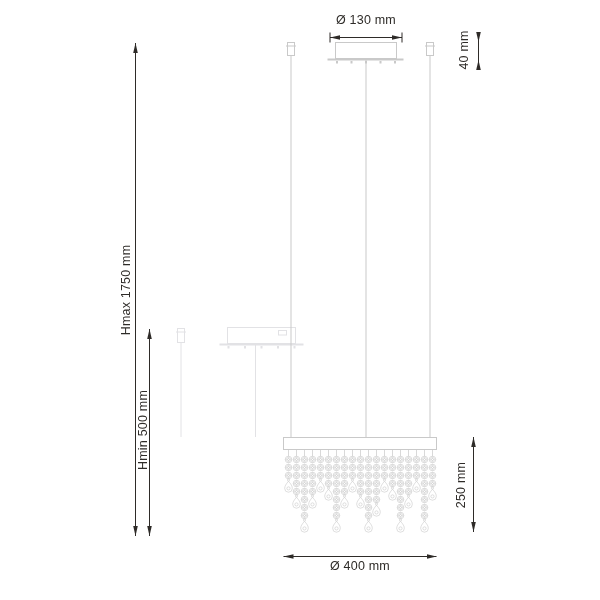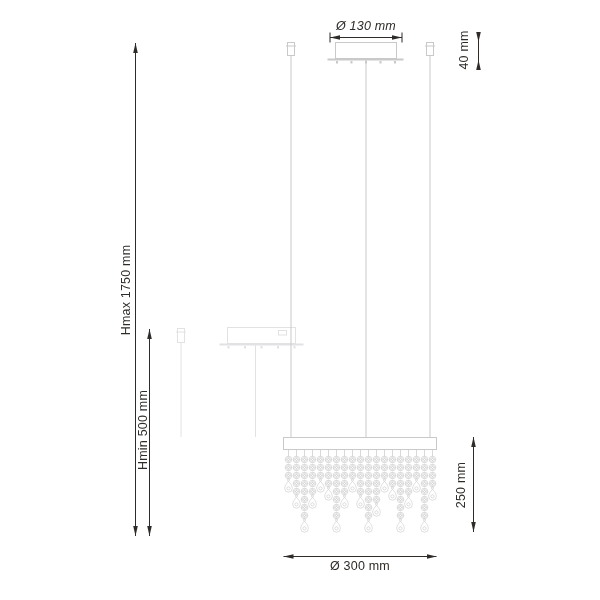--- a/index.html
+++ b/index.html
@@ -295,17 +295,17 @@
       <line class="dim" x1="478.5" y1="42" x2="478.5" y2="60"></line>
 
       <line class="dim" x1="473.5" y1="437" x2="473.5" y2="532" marker-start="url(#arrowO)" marker-end="url(#arrowI)"></line>
 
       <line class="dim" x1="283.5" y1="556.5" x2="436.5" y2="556.5" marker-start="url(#arrowO)" marker-end="url(#arrowI)"></line>
     </g>
   </svg>
 
   <div class="label vert" style="left:126px;top:290px;">Hmax 1750 mm</div>
   <div class="label vert" style="left:143px;top:430px;">Hmin 500 mm</div>
-  <div class="label" style="left:366px;top:26px;font-style:italic;">Ø 130 mm</div>
+  <div class="label" style="left:366px;top:20px;">Ø 130 mm</div>
   <div class="label vert" style="left:464px;top:50px;">40 mm</div>
   <div class="label vert" style="left:461px;top:485px;">250 mm</div>
-  <div class="label" style="left:360px;top:566px;">Ø 300 mm</div>
+  <div class="label" style="left:360px;top:566px;">Ø 400 mm</div>
 </div>
 
 </body></html>

